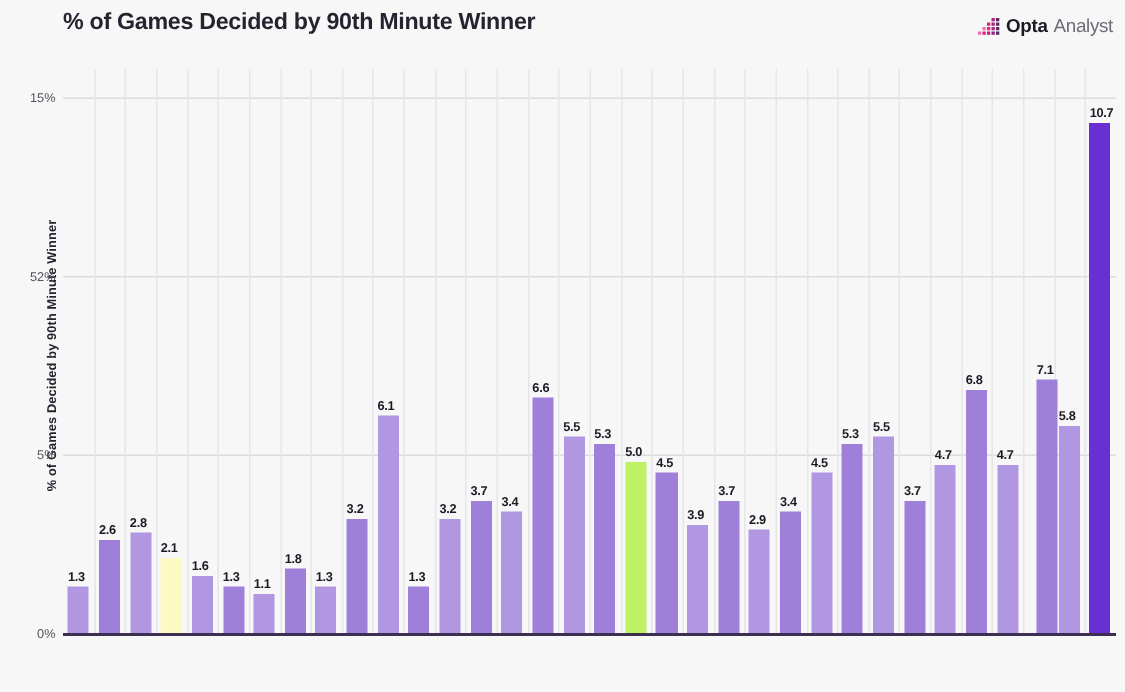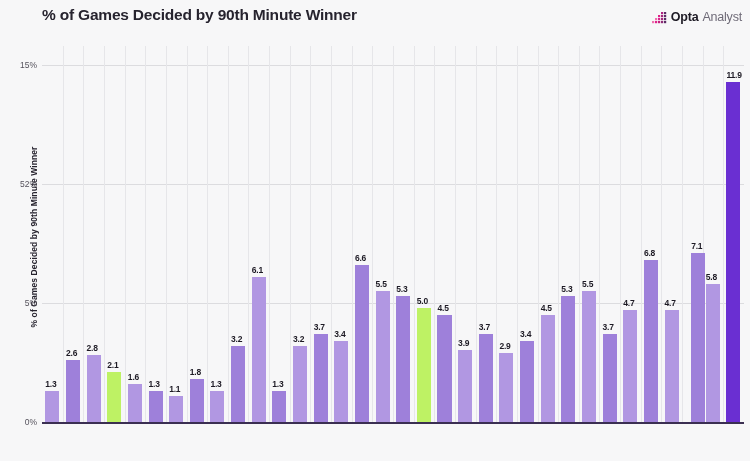--- a/index.html
+++ b/index.html
@@ -183,21 +183,21 @@
             <div class="bar" style="height: 61.8734px; background: rgb(158, 128, 218);">
               <div class="bar-value">2.6</div>
             </div>
           </div>
           <div class="bar-slot">
             <div class="bar" style="height: 66.6329px; background: rgb(177, 151, 226);">
               <div class="bar-value">2.8</div>
             </div>
           </div>
           <div class="bar-slot">
-            <div class="bar" style="height: 49.9747px; background: #bef264;">
+            <div class="bar" style="height: 49.9747px; background: #fef9c3;">
               <div class="bar-value">2.1</div>
             </div>
           </div>
           <div class="bar-slot">
             <div class="bar" style="height: 38.0759px; background: rgb(177, 151, 226);">
               <div class="bar-value">1.6</div>
             </div>
           </div>
           <div class="bar-slot">
             <div class="bar" style="height: 30.9367px; background: rgb(158, 128, 218);">
@@ -334,21 +334,21 @@
               <div class="bar-value">7.1</div>
             </div>
           </div>
           <div class="bar-slot">
             <div class="bar" style="height: 138.025px; background: rgb(177, 151, 226);">
               <div class="bar-value">5.8</div>
             </div>
           </div>
           <div class="bar-slot">
             <div class="bar" style="height: 340.304px; background: rgb(106, 47, 210);">
-              <div class="bar-value">11.9</div>
+              <div class="bar-value">10.7</div>
             </div>
           </div>
         </div>
       <div class="baseline" id="baseline" style="top: 376px;"></div>
     </div>
 
   </div>
 
 </div>
 

